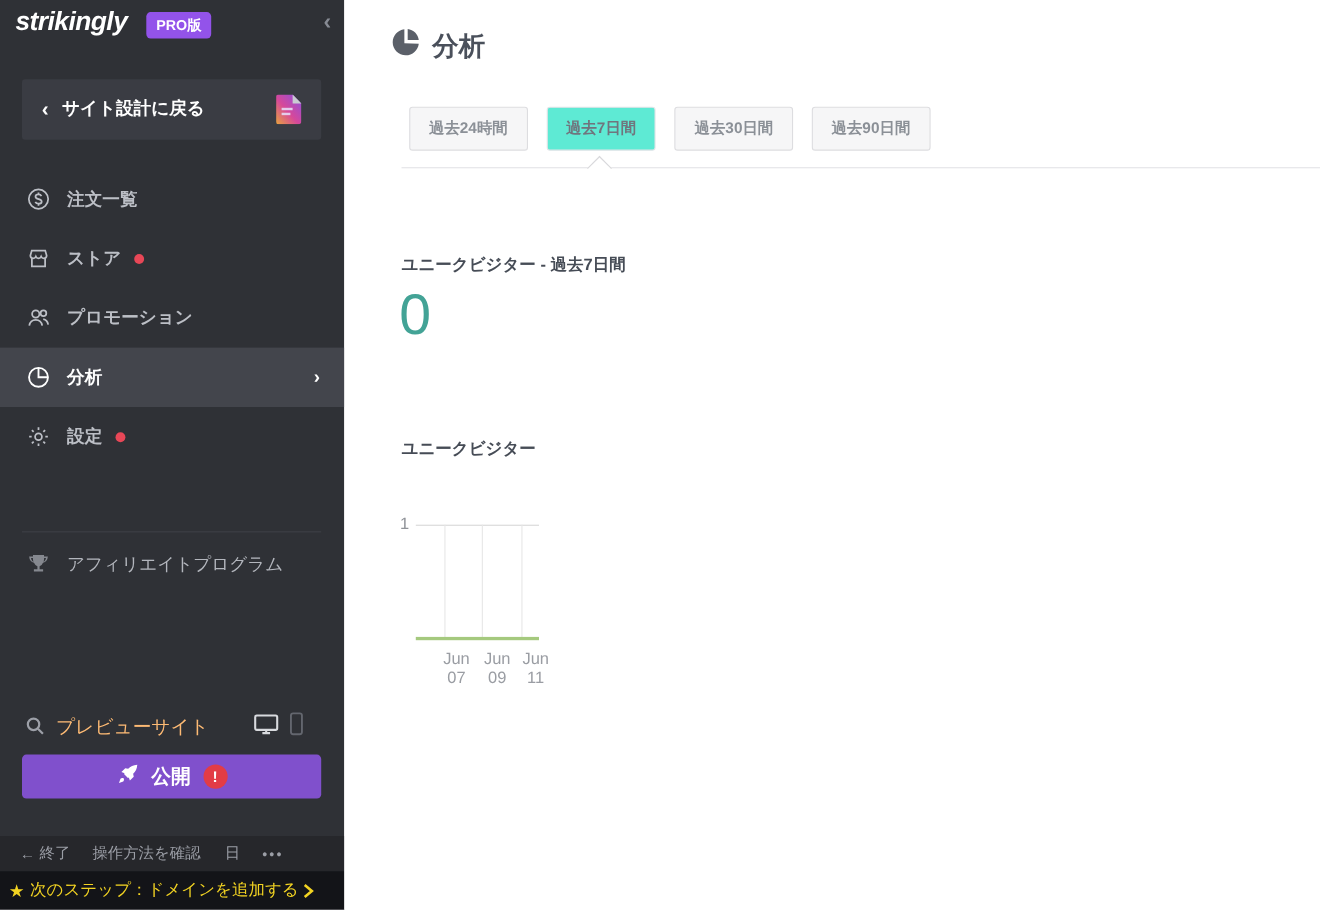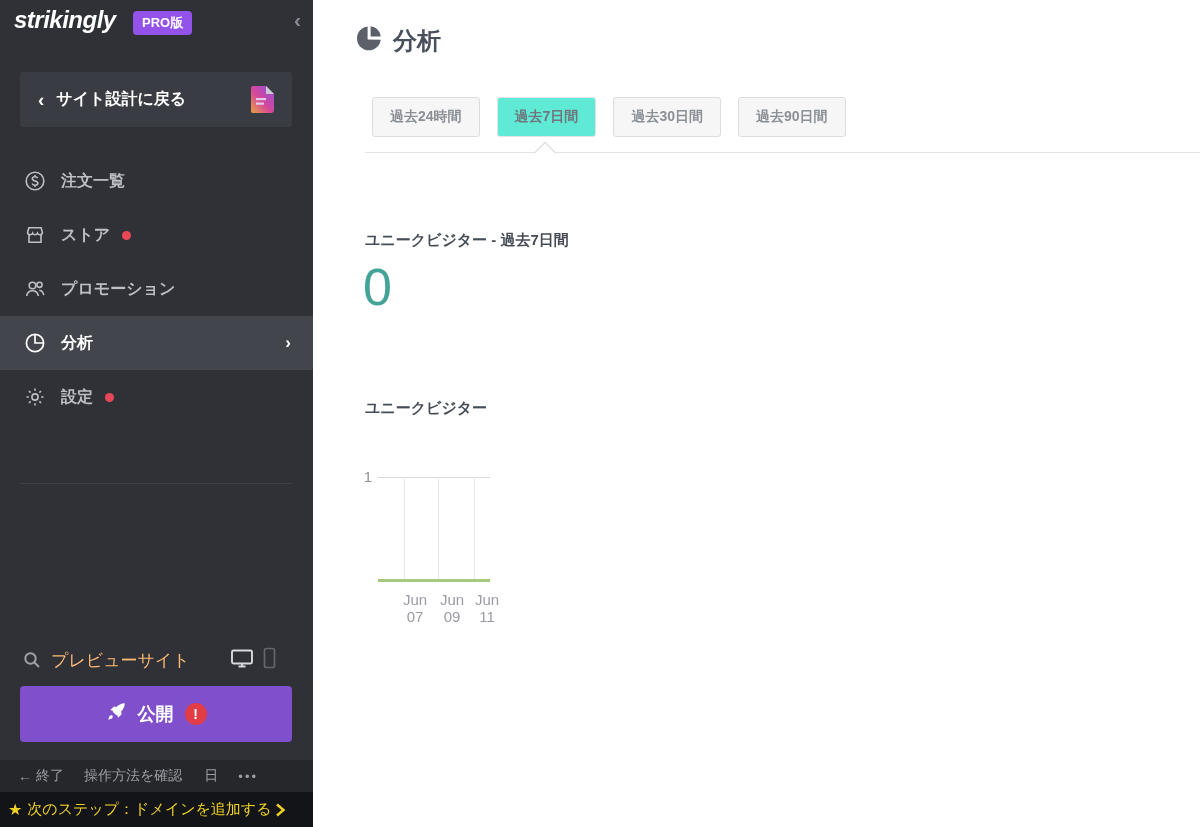--- a/index.html
+++ b/index.html
@@ -31,21 +31,21 @@
   .nav-chevron { margin-left:auto; color:#fff; font-size:17px; font-weight:bold; }
   .side-divider { position:absolute; top:483px; left:20px; width:272px; border-top:1px solid #3e4047; }
   .secondary { position:absolute; top:486px; left:0; width:100%; }
   .secondary .nav-item { font-weight:400; color:#b3b6bd; }
 
   .preview-row { position:absolute; top:640px; left:22px; width:270px; height:40px; display:flex;
           align-items:center; color:#fdba74; font-size:17px; }
   .preview-row .mag { margin-right:9px; display:flex; }
   .dev-icons { margin-left:auto; display:flex; align-items:center; gap:8px; padding-right:16px; }
 
-  .publish-btn { position:absolute; top:686px; left:20px; width:272px; height:56px; background:#8050cc;
+  .publish-btn { position:absolute; top:686px; left:20px; width:272px; height:40px; background:#8050cc;
           border:none; border-radius:4px; display:flex; align-items:center; justify-content:center;
           gap:11px; color:#fff; font-size:18px; font-weight:bold; cursor:pointer;
           font-family:"Liberation Sans", sans-serif; }
   .pub-badge { width:22px; height:22px; border-radius:50%; background:#e23c46; color:#fff;
           font-size:14px; font-weight:bold; display:flex; align-items:center; justify-content:center; }
 
   .footer-row { position:absolute; top:760px; left:0; width:313px; height:32px; background:#26272b;
           display:flex; align-items:center; color:#9b9ea6; font-size:14px; }
   .f-exit { margin-left:18px; cursor:pointer; display:flex; align-items:center; gap:4px; }
   .f-help { margin-left:20px; cursor:pointer; }
@@ -164,20 +164,28 @@
           </svg>
         </span>
         <span>設定</span>
         <span class="dot"></span>
       </div>
     </div>
 
     <div class="side-divider"></div>
 
     <div class="secondary">
+      <div class="nav-item">
+        <span class="icn">
+          <svg width="24" height="24" viewBox="0 0 24 24" fill="#85888f">
+            <path d="M7 3.5h10V5h3.5c-.2 3.2-1.9 5.2-4.4 5.7A5.2 5.2 0 0113 13.8v2.7h3.2v2H7.8v-2H11v-2.7a5.2 5.2 0 01-3.1-3.1C5.4 10.2 3.7 8.2 3.5 5H7V3.5zM5.2 6.3c.2 1.6 1 2.8 2.2 3.4-.3-1-.5-2.2-.5-3.4H5.2zm13.6 0h-1.7c0 1.2-.2 2.4-.5 3.4 1.2-.6 2-1.8 2.2-3.4z"></path>
+          </svg>
+        </span>
+        <span>アフィリエイトプログラム</span>
+      </div>
     </div>
 
     <div class="preview-row">
       <span class="mag">
         <svg width="20" height="20" viewBox="0 0 20 20" fill="none" stroke="#9da0a8" stroke-width="2">
           <circle cx="8.5" cy="8.5" r="5.2"></circle>
           <path d="M12.5 12.5l4.5 4.5"></path>
         </svg>
       </span>
       <span>プレビューサイト</span>

